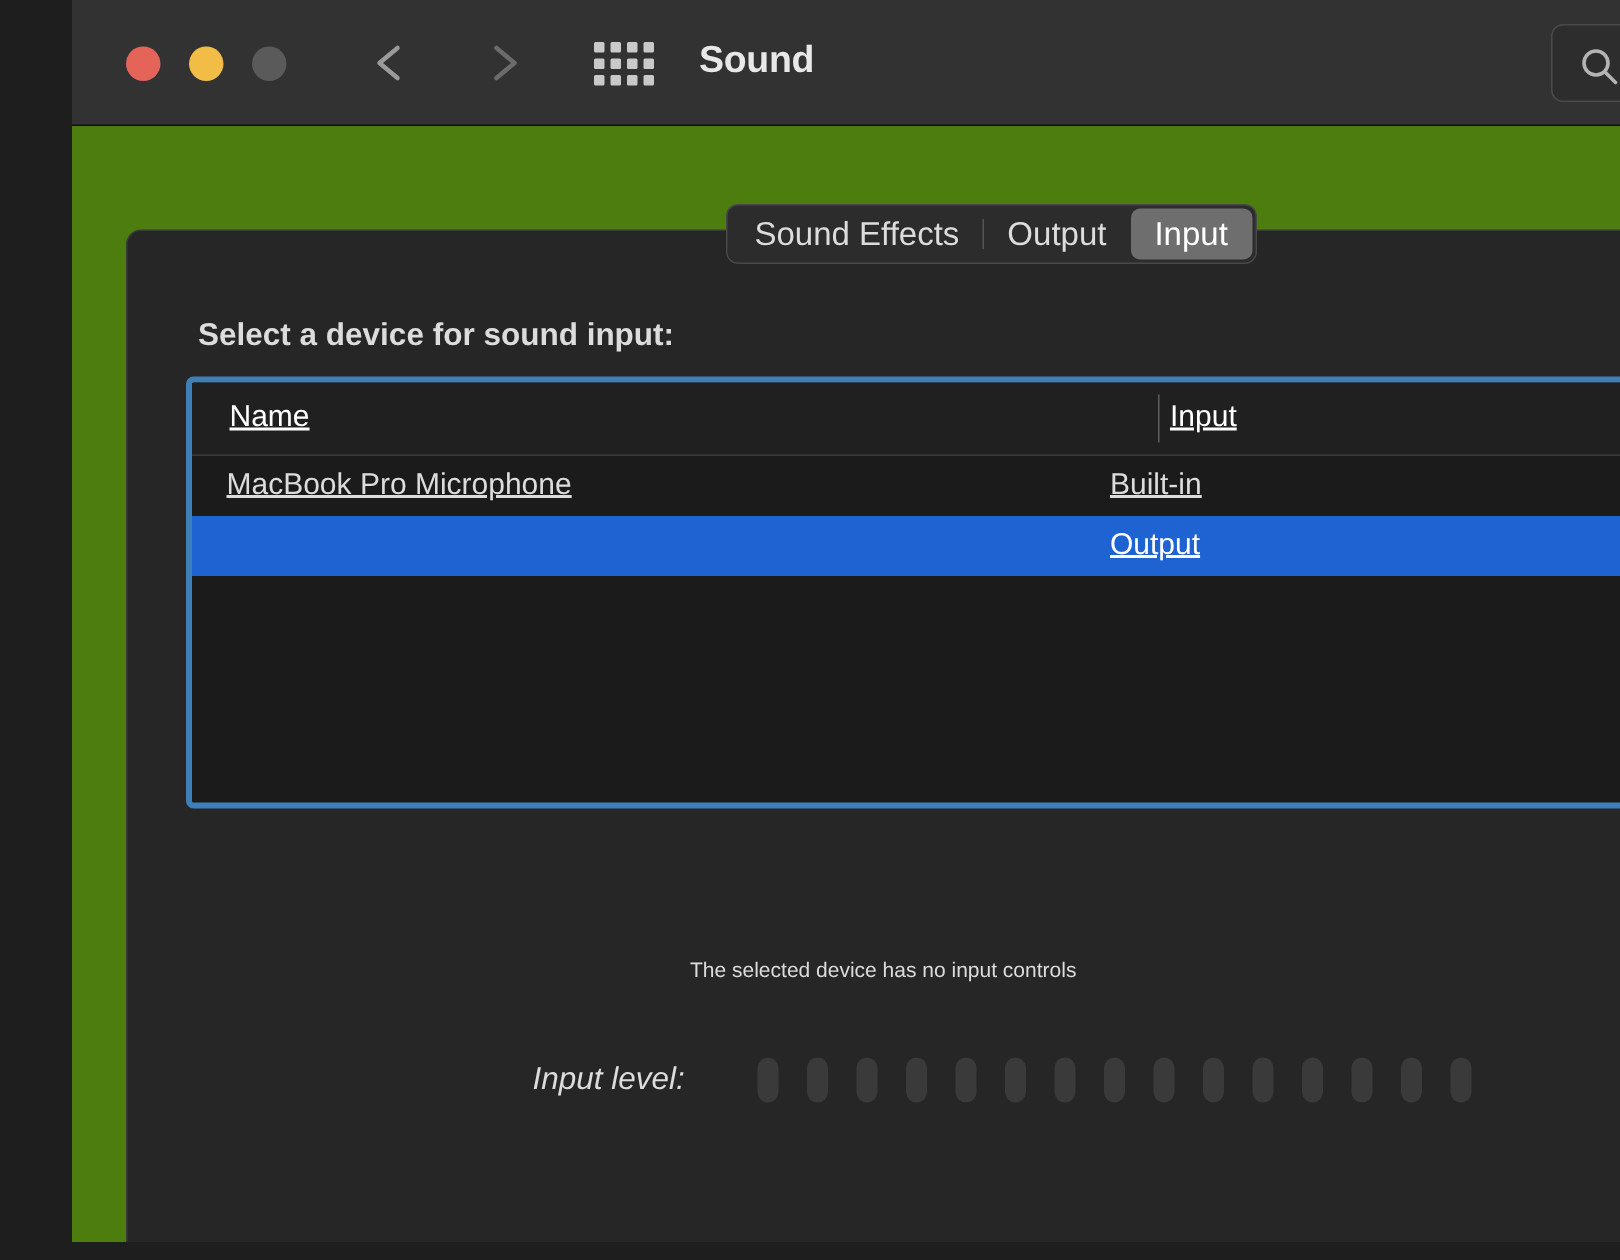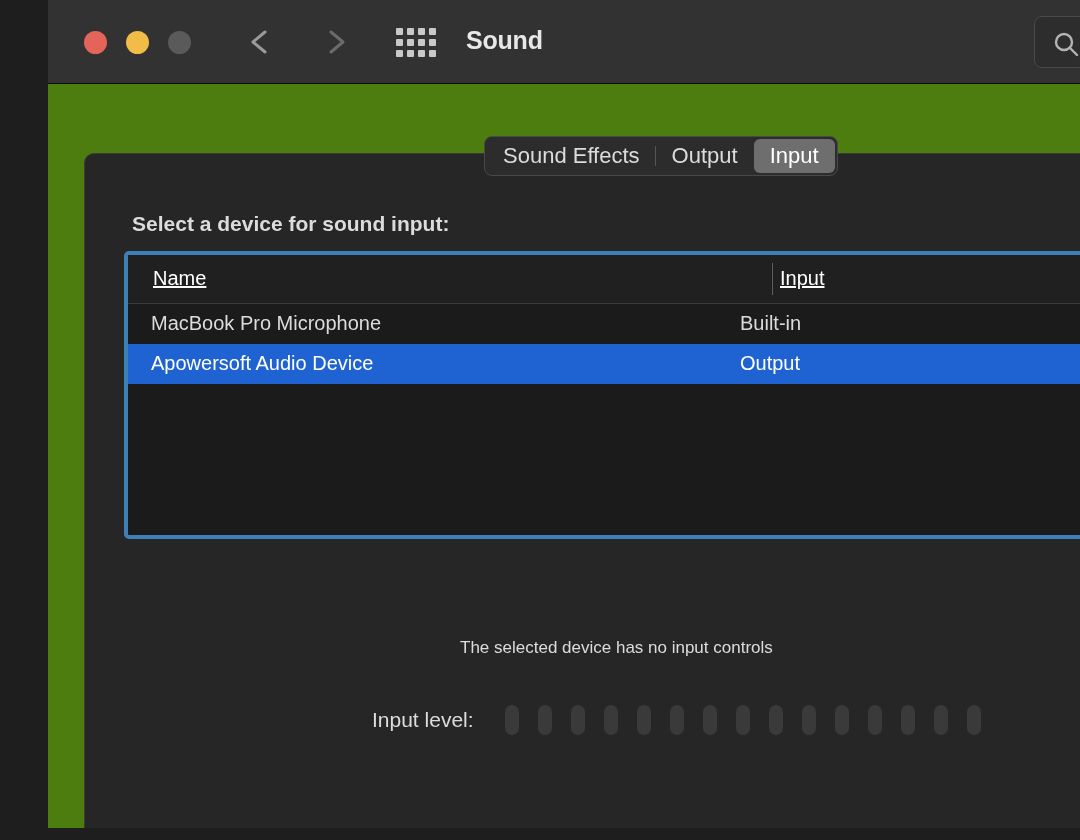--- a/index.html
+++ b/index.html
@@ -224,50 +224,52 @@
     height: 40px;
     background: #1b1b1b;
   }
   .trow.selected { background: #1f63d2; }
   .cell {
     position: absolute;
     top: 8px;
     font-size: 20px;
     color: #dcdcdc;
     white-space: nowrap;
+    text-decoration: underline;
   }
   .trow.selected .cell { color: #ffffff; }
   .cell-name { left: 23px; }
   .cell-type { left: 612px; }
 
   
   #settings-label {
     position: absolute;
     left: 84px;
     top: 570px;
     font-size: 21px;
     color: #dcdcdc;
     white-space: nowrap;
   }
   #no-controls-text {
     position: absolute;
     left: 412px;
     top: 638px;
-    font-size: 17px;
+    font-size: 14px;
     color: #dcdcdc;
     white-space: nowrap;
   }
 
   #input-level-label {
     position: absolute;
-    left: 324px;
+    left: 307px;
     top: 708px;
     font-size: 21px;
     color: #dcdcdc;
     white-space: nowrap;
+    font-style: italic;
   }
   #input-level-meter {
     position: absolute;
     left: 457px;
     top: 705px;
     display: flex;
     gap: 19px;
   }
   #input-level-meter .seg {
     display: block;
@@ -346,21 +348,20 @@
       <div id="col-divider"></div>
       <div class="th th-type">Input</div>
     </div>
 
     <div class="trow">
       <div class="cell cell-name">MacBook Pro Microphone</div>
       <div class="cell cell-type">Built-in</div>
     </div>
 
     <div class="trow selected">
-      <div class="cell cell-name">Apowersoft Audio Device</div>
       <div class="cell cell-type">Output</div>
     </div>
   </div>
 
 
   <div id="no-controls-text">The selected device has no input controls</div>
 
   <div id="input-level-label">Input level:</div>
 
   <div id="input-level-meter">

